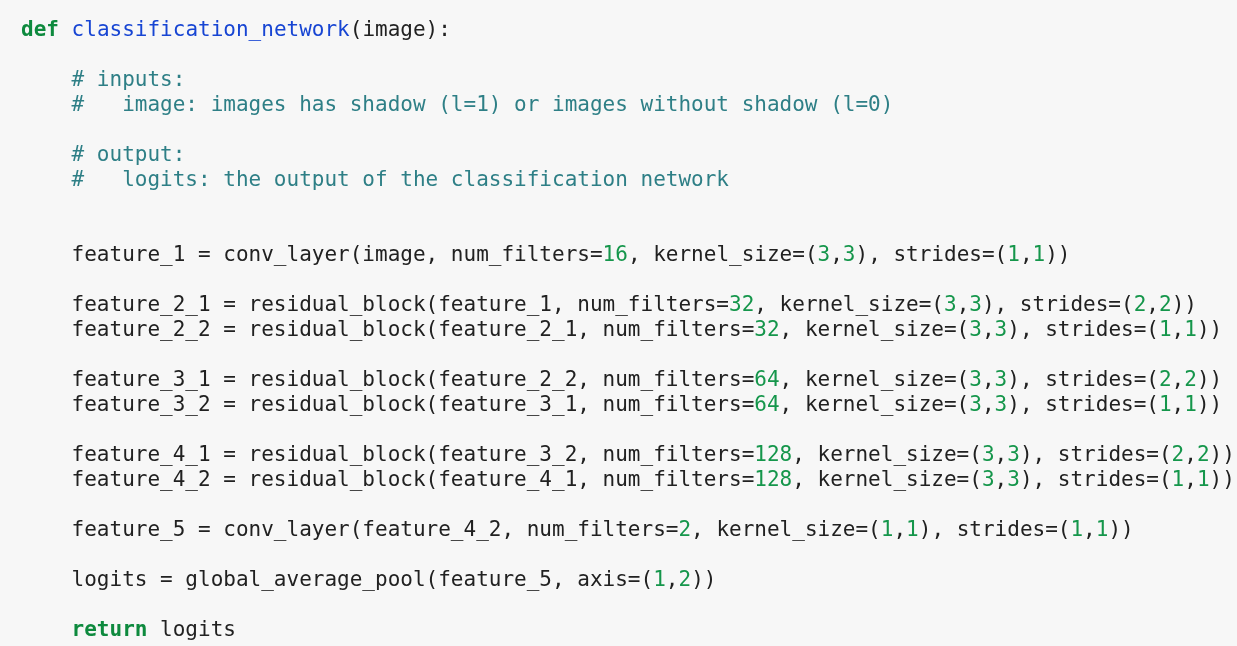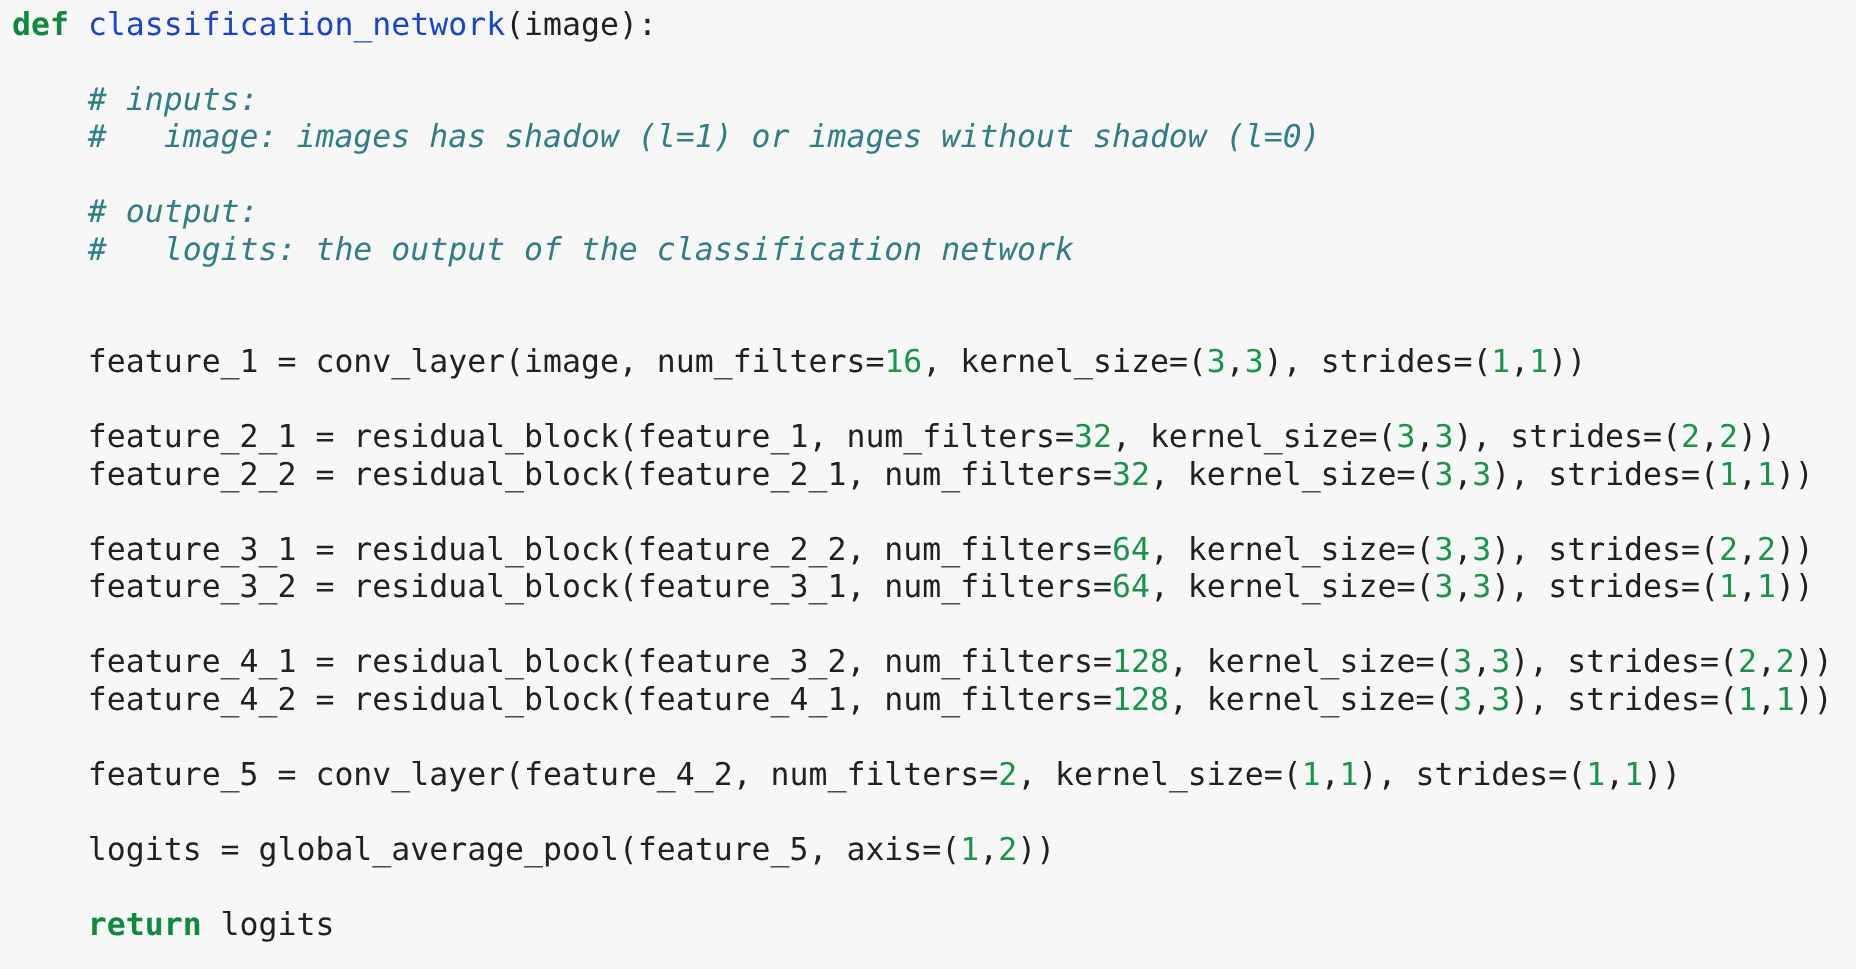--- a/index.html
+++ b/index.html
@@ -10,34 +10,34 @@
     background: #f7f7f7;
     overflow: hidden;
   }
   .code-cell {
     box-sizing: border-box;
     width: 1237px;
     height: 646px;
     padding: 4px 0 0 8px;
   }
   .code-block {
-    margin: 0;
+    margin: 13px;
     font-family: "DejaVu Sans Mono", "Liberation Mono", monospace;
     font-size: 21px;
     color: var(--plain, #212121);
   }
   .code-line {
     min-height: 25px;
     line-height: 25px;
     white-space: pre;
   }
   .tok-plain    { color: var(--plain, #212121); }
   .tok-keyword  { color: var(--keyword, #0e8a3e); font-weight: bold; }
   .tok-function { color: var(--function, #1745d3); }
-  .tok-comment  { color: var(--comment, #2e7f86); font-style: italic; }
+  .tok-comment  { color: var(--comment, #2e7f86); }
   .tok-number   { color: var(--number, #15964b); }
 </style>
 </head>
 <body style="background: rgb(247, 247, 247);">
 
 <div class="code-cell">
   <pre class="code-block" id="code"><div class="code-line"><span class="tok-keyword">def</span><span class="tok-plain"> </span><span class="tok-function">classification_network</span><span class="tok-plain">(image):</span></div><div class="code-line">&nbsp;</div><div class="code-line"><span class="tok-comment">    # inputs:</span></div><div class="code-line"><span class="tok-comment">    #   image: images has shadow (l=1) or images without shadow (l=0)</span></div><div class="code-line">&nbsp;</div><div class="code-line"><span class="tok-comment">    # output:</span></div><div class="code-line"><span class="tok-comment">    #   logits: the output of the classification network</span></div><div class="code-line">&nbsp;</div><div class="code-line">&nbsp;</div><div class="code-line"><span class="tok-plain">    feature_1 = conv_layer(image, num_filters=</span><span class="tok-number">16</span><span class="tok-plain">, kernel_size=(</span><span class="tok-number">3</span><span class="tok-plain">,</span><span class="tok-number">3</span><span class="tok-plain">), strides=(</span><span class="tok-number">1</span><span class="tok-plain">,</span><span class="tok-number">1</span><span class="tok-plain">))</span></div><div class="code-line">&nbsp;</div><div class="code-line"><span class="tok-plain">    feature_2_1 = residual_block(feature_1, num_filters=</span><span class="tok-number">32</span><span class="tok-plain">, kernel_size=(</span><span class="tok-number">3</span><span class="tok-plain">,</span><span class="tok-number">3</span><span class="tok-plain">), strides=(</span><span class="tok-number">2</span><span class="tok-plain">,</span><span class="tok-number">2</span><span class="tok-plain">))</span></div><div class="code-line"><span class="tok-plain">    feature_2_2 = residual_block(feature_2_1, num_filters=</span><span class="tok-number">32</span><span class="tok-plain">, kernel_size=(</span><span class="tok-number">3</span><span class="tok-plain">,</span><span class="tok-number">3</span><span class="tok-plain">), strides=(</span><span class="tok-number">1</span><span class="tok-plain">,</span><span class="tok-number">1</span><span class="tok-plain">))</span></div><div class="code-line">&nbsp;</div><div class="code-line"><span class="tok-plain">    feature_3_1 = residual_block(feature_2_2, num_filters=</span><span class="tok-number">64</span><span class="tok-plain">, kernel_size=(</span><span class="tok-number">3</span><span class="tok-plain">,</span><span class="tok-number">3</span><span class="tok-plain">), strides=(</span><span class="tok-number">2</span><span class="tok-plain">,</span><span class="tok-number">2</span><span class="tok-plain">))</span></div><div class="code-line"><span class="tok-plain">    feature_3_2 = residual_block(feature_3_1, num_filters=</span><span class="tok-number">64</span><span class="tok-plain">, kernel_size=(</span><span class="tok-number">3</span><span class="tok-plain">,</span><span class="tok-number">3</span><span class="tok-plain">), strides=(</span><span class="tok-number">1</span><span class="tok-plain">,</span><span class="tok-number">1</span><span class="tok-plain">))</span></div><div class="code-line">&nbsp;</div><div class="code-line"><span class="tok-plain">    feature_4_1 = residual_block(feature_3_2, num_filters=</span><span class="tok-number">128</span><span class="tok-plain">, kernel_size=(</span><span class="tok-number">3</span><span class="tok-plain">,</span><span class="tok-number">3</span><span class="tok-plain">), strides=(</span><span class="tok-number">2</span><span class="tok-plain">,</span><span class="tok-number">2</span><span class="tok-plain">))</span></div><div class="code-line"><span class="tok-plain">    feature_4_2 = residual_block(feature_4_1, num_filters=</span><span class="tok-number">128</span><span class="tok-plain">, kernel_size=(</span><span class="tok-number">3</span><span class="tok-plain">,</span><span class="tok-number">3</span><span class="tok-plain">), strides=(</span><span class="tok-number">1</span><span class="tok-plain">,</span><span class="tok-number">1</span><span class="tok-plain">))</span></div><div class="code-line">&nbsp;</div><div class="code-line"><span class="tok-plain">    feature_5 = conv_layer(feature_4_2, num_filters=</span><span class="tok-number">2</span><span class="tok-plain">, kernel_size=(</span><span class="tok-number">1</span><span class="tok-plain">,</span><span class="tok-number">1</span><span class="tok-plain">), strides=(</span><span class="tok-number">1</span><span class="tok-plain">,</span><span class="tok-number">1</span><span class="tok-plain">))</span></div><div class="code-line">&nbsp;</div><div class="code-line"><span class="tok-plain">    logits = global_average_pool(feature_5, axis=(</span><span class="tok-number">1</span><span class="tok-plain">,</span><span class="tok-number">2</span><span class="tok-plain">))</span></div><div class="code-line">&nbsp;</div><div class="code-line"><span class="tok-plain">    </span><span class="tok-keyword">return</span><span class="tok-plain"> logits</span></div></pre>
 </div>
 
 </body></html>

